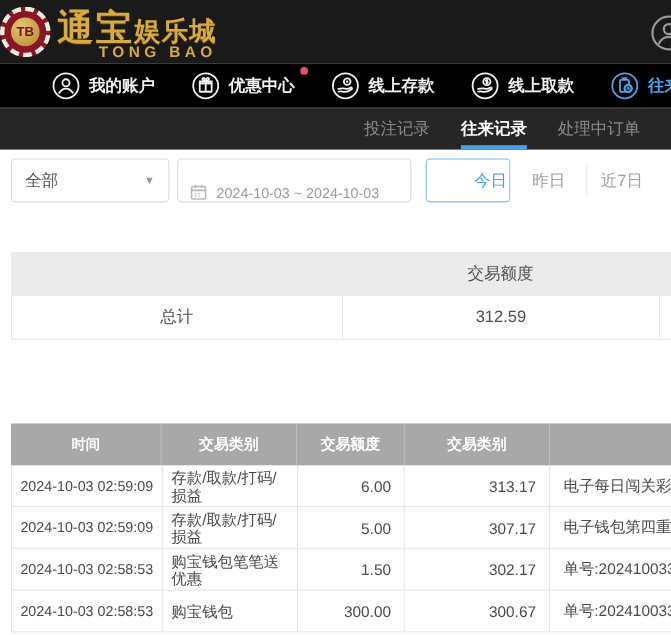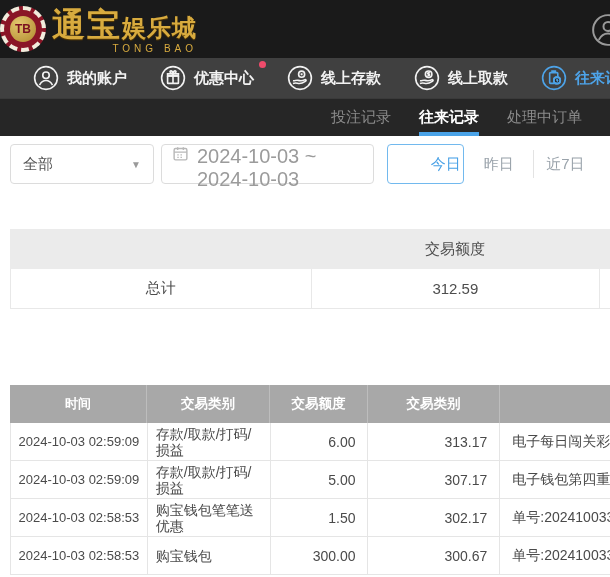--- a/index.html
+++ b/index.html
@@ -14,28 +14,28 @@
   .chip-center { position:absolute; inset:6px; border-radius:50%;
     background:radial-gradient(circle at 35% 30%, #e3c66e, #b08a2e);
     display:flex; align-items:center; justify-content:center;
     color:#7a1020; font-weight:bold; font-size:12px; }
   .logo-text { position:relative; margin-left:6px; color:#d8ab3f;
     white-space:nowrap; line-height:1; padding-bottom:10px; }
   .logo-cn1 { font-size:33px; font-weight:bold; letter-spacing:2px;
     text-shadow:0 1px 1px #5a3b00; }
   .logo-cn2 { font-size:24px; font-weight:bold; letter-spacing:1px;
     text-shadow:0 1px 1px #5a3b00; }
-  .logo-en { position:absolute; right:0; bottom:-3px; font-size:10px;
-    letter-spacing:4px; font-weight:normal;margin-top:48px; }
+  .logo-en { position:absolute; right:0; bottom:-3px; font-size:14px;
+    letter-spacing:4px; font-weight:bold;margin-top:48px; }
   .corner-user { position:absolute; top:13px; right:-15px; width:34px; height:34px;
     color:#9a9a9a; }
 
   
-  .navbar { height:40px; background:#404040; display:flex; align-items:center;
-    padding-left:33px; gap:33px; white-space:nowrap; }
+  .navbar { height:40px; background:#000000; display:flex; align-items:center;
+    padding-left:47px; gap:33px; white-space:nowrap; }
   .nav-item { display:flex; align-items:center; gap:8px; color:#f2f2f2;
     font-size:15px; font-weight:bold; cursor:pointer; position:relative; flex-shrink:0; }
   .nav-item .nico { width:26px; height:26px; display:block; }
   .nav-item.active { color:#4da3e8; }
   .dot { position:absolute; top:-4px; right:-12px; width:7px; height:7px;
     border-radius:50%; background:#ef4b6b; }
 
   
   .tabbar { height:38px; background:#262626; border-top:1px solid #3a3a3a;
     display:flex; justify-content:flex-end; padding-right:14px; }
@@ -44,22 +44,22 @@
     padding-top:4px; }
   .tab.active { color:#ffffff; font-weight:bold; border-bottom-color:#4aa3e8; }
 
   
   .filter-row { margin:8px 10px 0 10px; height:40px; display:flex; align-items:stretch; }
   .select-box { width:153px; border:1px solid #dcdcdc; border-radius:4px;
     display:flex; align-items:center; padding:0 12px; color:#555; font-size:15px;
     cursor:pointer; }
   .select-box .caret { margin-left:auto; font-size:10px; color:#9a9a9a; }
   .date-box { width:228px; border:1px solid #dcdcdc; border-radius:4px;
-    display:flex; align-items:flex-start; gap:8px; padding:0 10px; margin-left:7px;
-    color:#9b9b9b; font-size:20px; cursor:pointer; }
+    display:flex; align-items:flex-end; gap:8px; padding:0 10px; margin-left:7px;
+    color:#9b9b9b; font-size:13px; cursor:pointer; }
   .date-box svg { flex-shrink:0; }
   .btn-today { width:80px; margin-left:13px; border:1px solid #72b9ee; border-radius:4px;
     display:flex; align-items:center; justify-content:center; color:#47a0e6;
     font-size:15px; cursor:pointer; background:#fff;padding-left:40px; }
   .btn-plain { width:74px; display:flex; align-items:center; justify-content:center;
     color:#9aa3ab; font-size:15px; cursor:pointer; background:#fff; border:none; }
   .vsep { width:1px; background:#e3e3e3; margin:6px 0; }
   .btn-plain.last { width:70px; justify-content:flex-start; padding-left:12px; }
 
   

